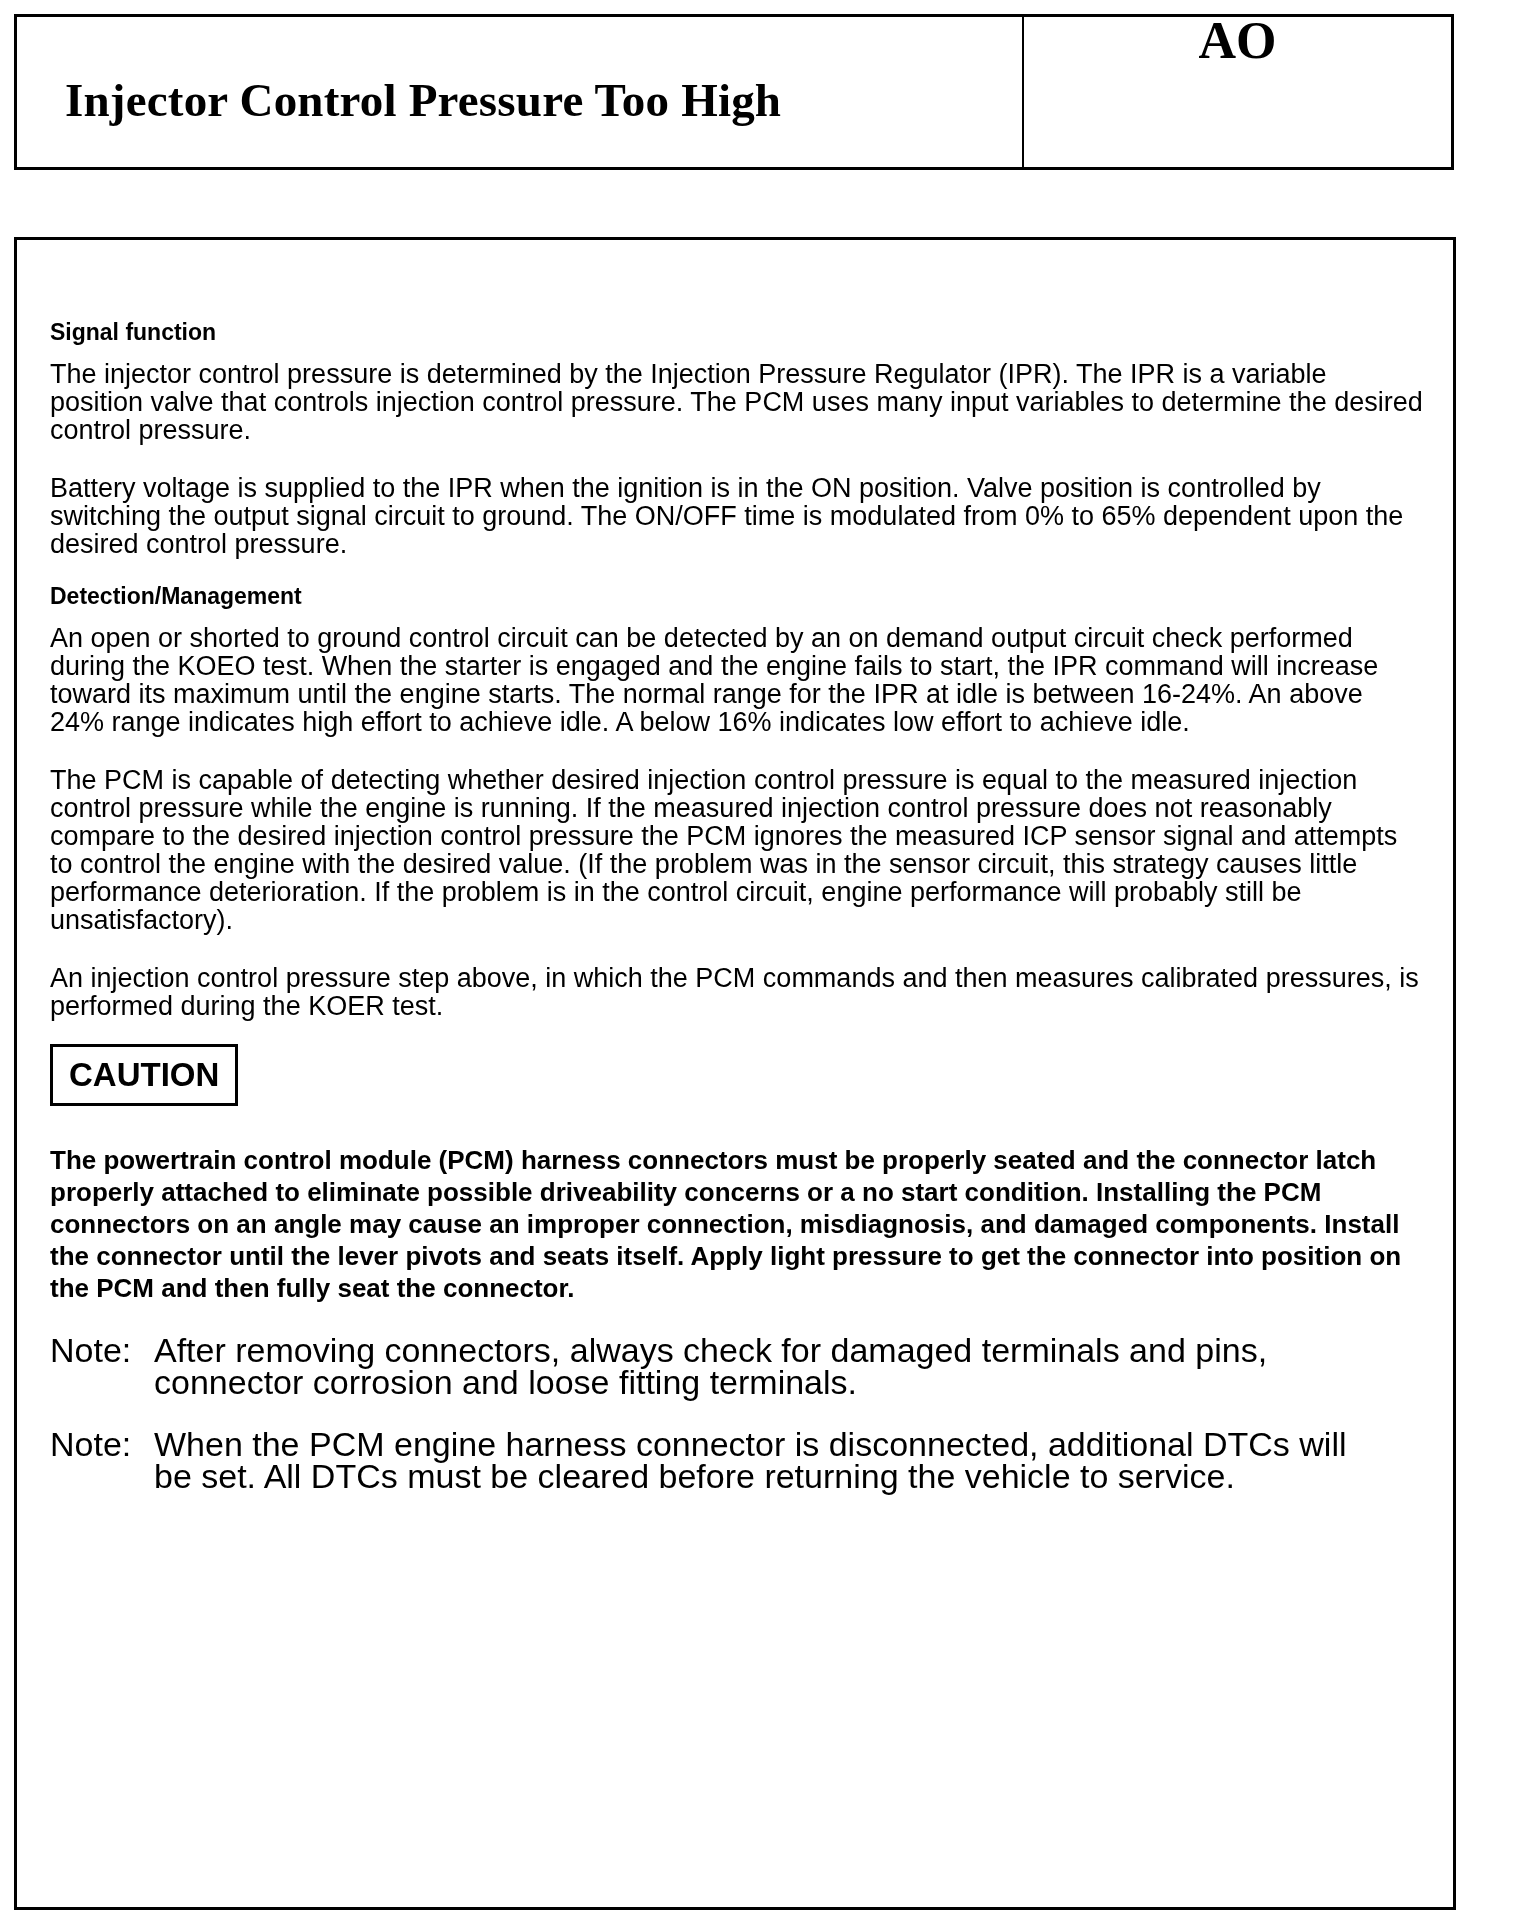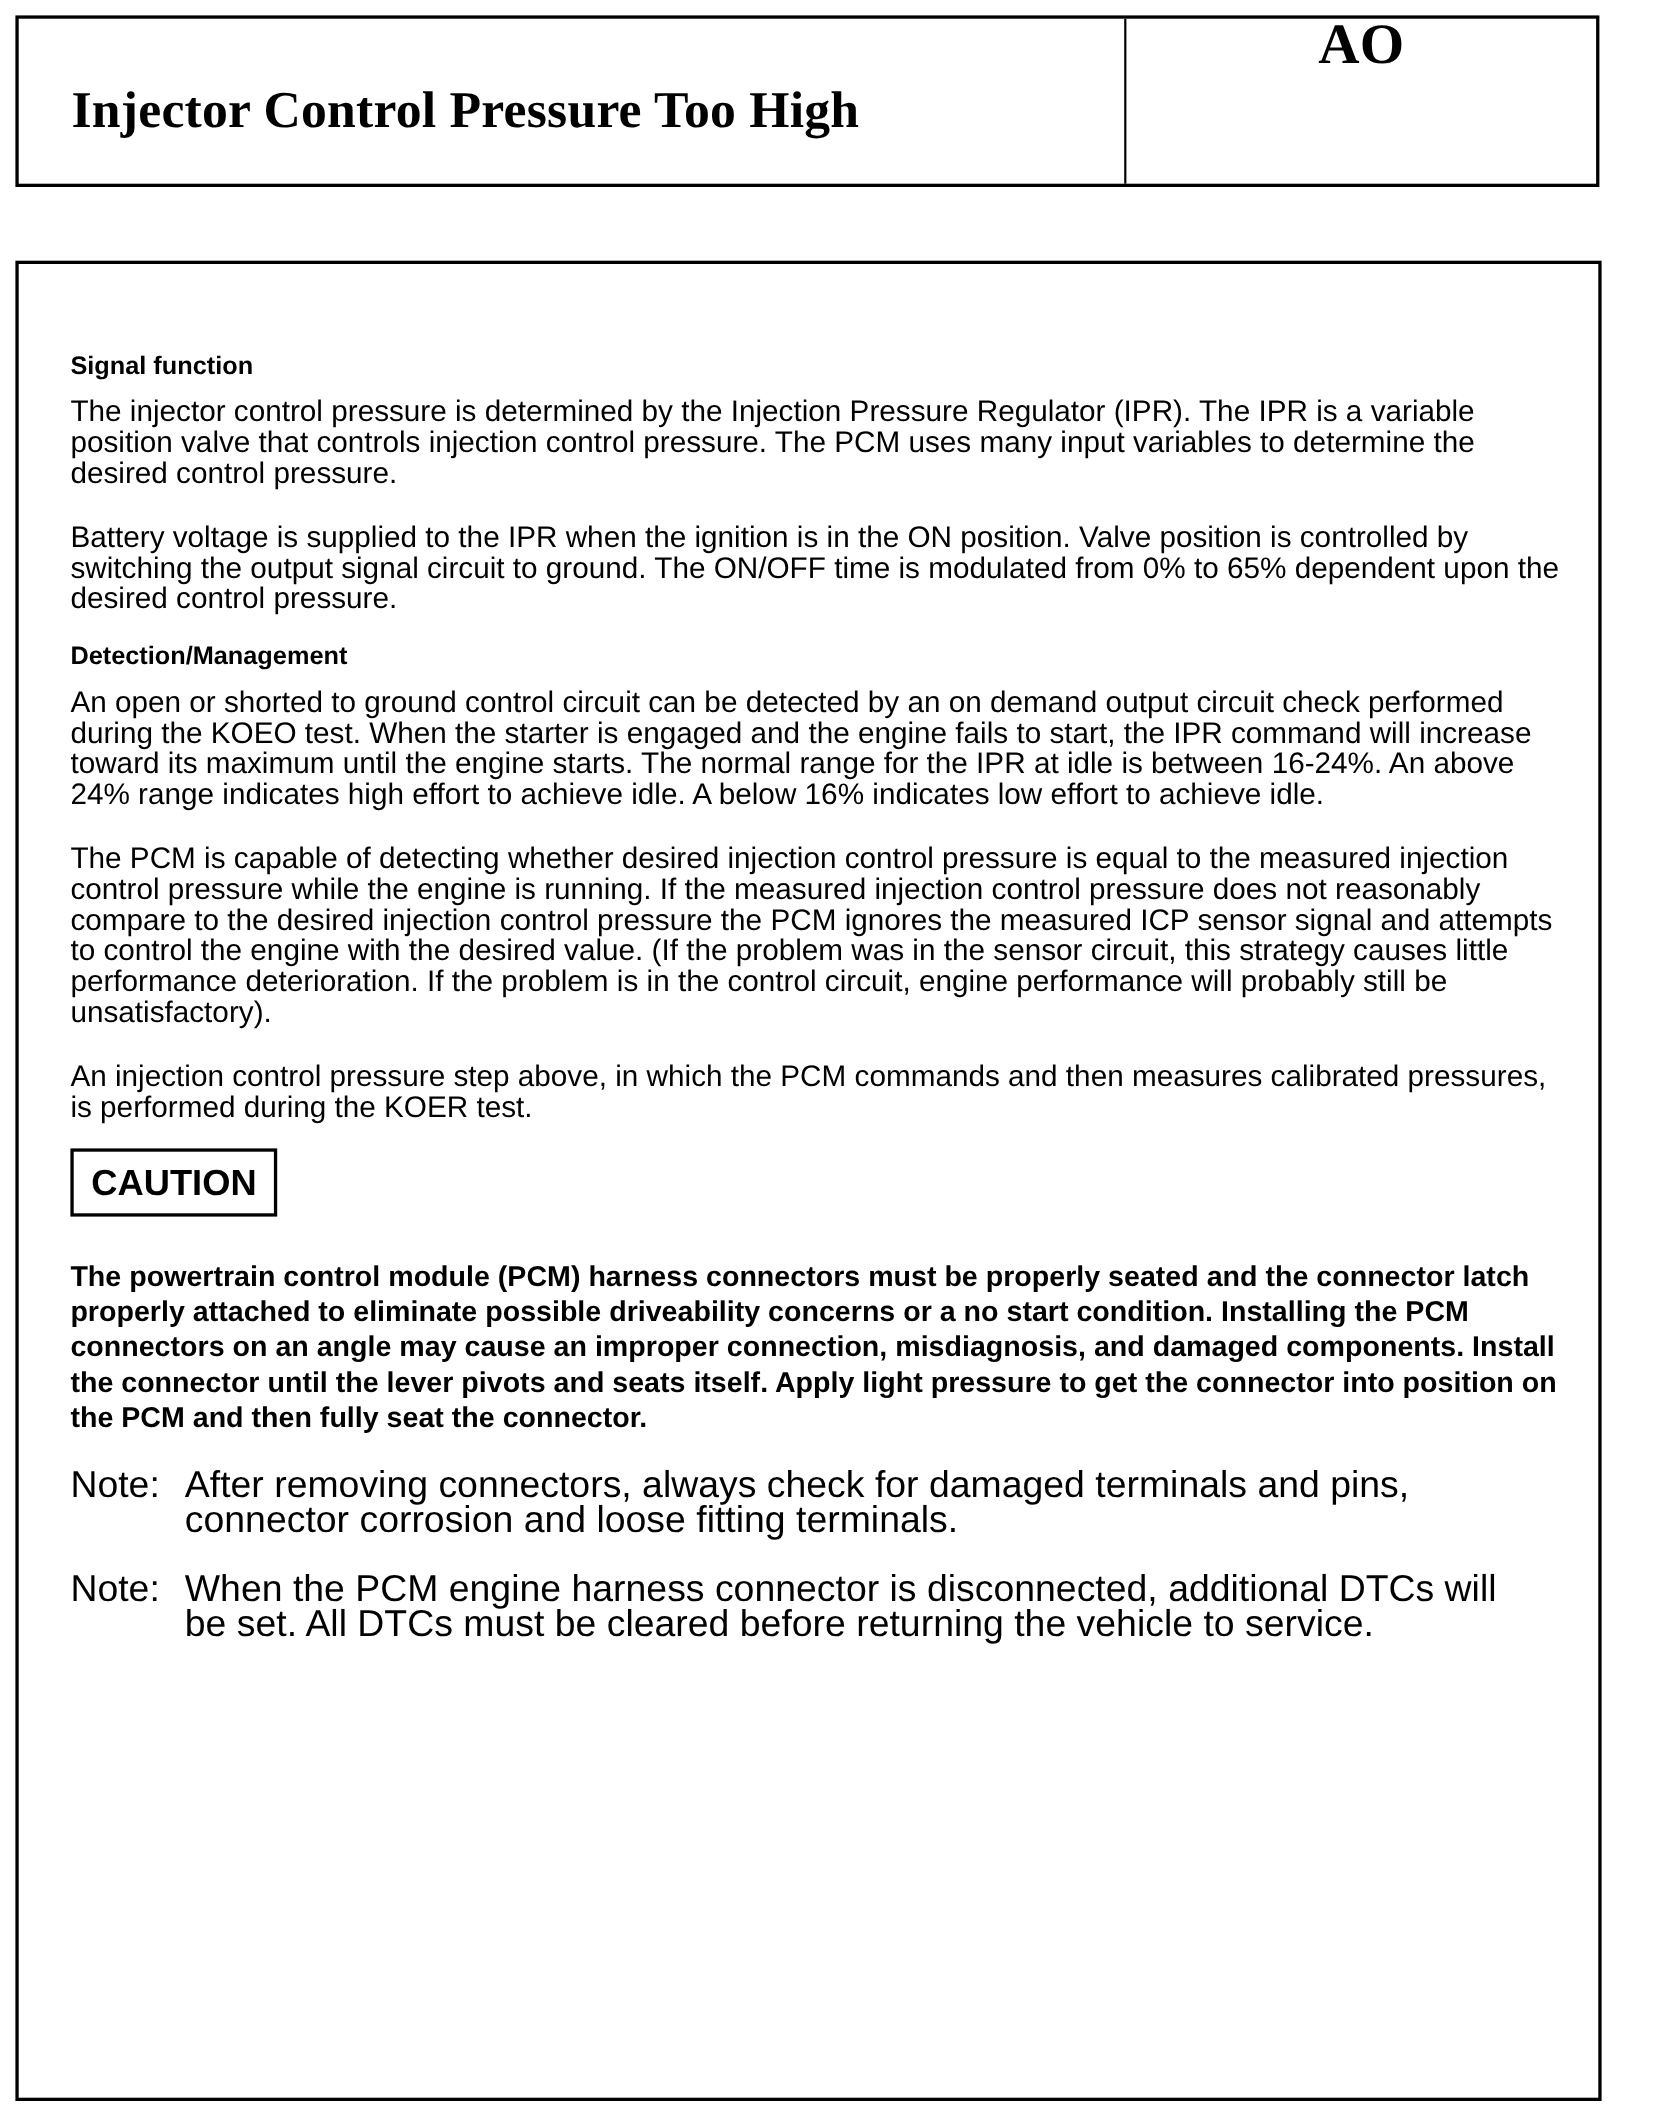--- a/index.html
+++ b/index.html
@@ -53,21 +53,21 @@
       margin-top: -6px;
     }
     .content-box {
       position: absolute;
       left: 14px;
       top: 237px;
       width: 1442px;
       height: 1673px;
       border: 3px solid #000;
       box-sizing: border-box;
-      padding: 78px 30px 0 47px;
+      padding: 78px 30px 0 33px;
     }
     .section-heading {
       font-weight: bold;
       font-size: 23px;
       margin: 0 0 14px 0;
       line-height: 28px;
     }
     .para {
       font-size: 27px;
       line-height: 28px;

